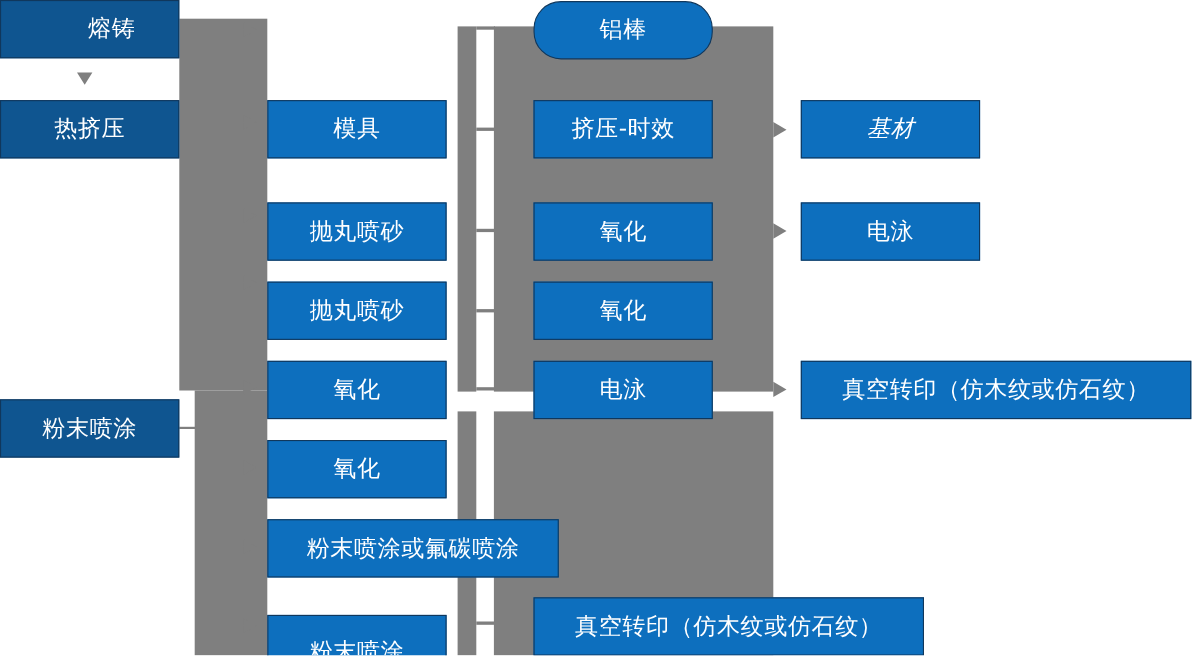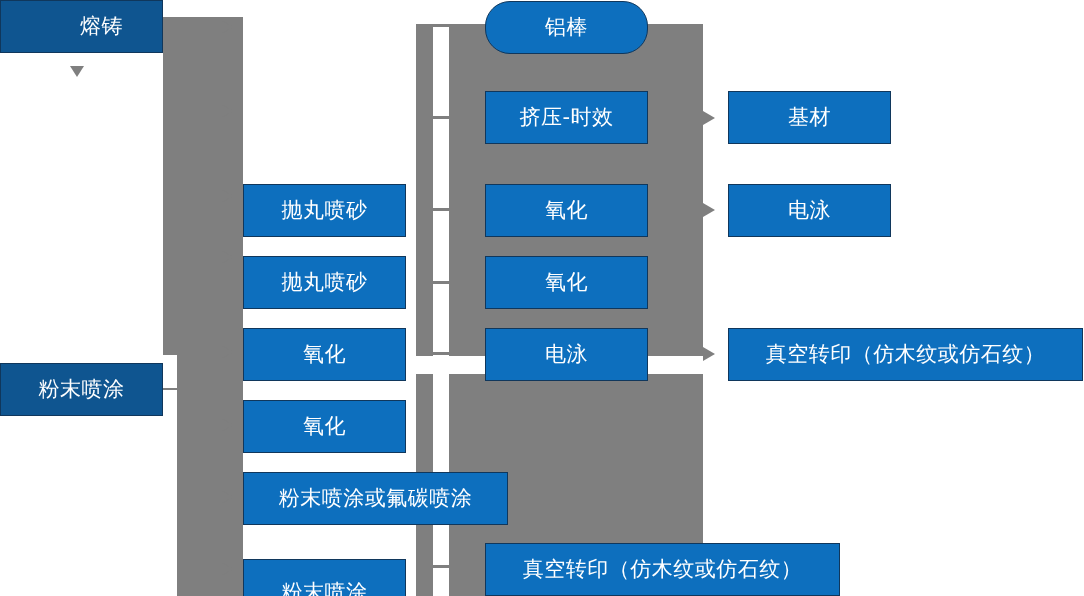--- a/index.html
+++ b/index.html
@@ -117,24 +117,26 @@
   <div class="gray" style="left:433px; top:281px; width:17px; height:3px;"></div>
   <div class="gray" style="left:433px; top:352px; width:17px; height:3px;"></div>
   <div class="gray" style="left:433px; top:565px; width:17px; height:3px;"></div>
 
   <div class="arrow-right" style="left:703px; top:111px;"></div>
   <div class="arrow-right" style="left:703px; top:203px;"></div>
   <div class="arrow-right" style="left:703px; top:347px;"></div>
 
   <div class="node dark" style="left:0px; top:0px; width:163px; height:53px;padding-left:40px;">熔铸</div>
 
+  <div class="node dark" style="left:0px; top:91px; width:163px; height:53px;">热挤压</div>
 
   <div class="node dark" style="left:0px; top:363px; width:163px; height:53px;">粉末喷涂</div>
 
 
+  <div class="node bright" style="left:243px; top:91px; width:163px; height:53px;">模具</div>
 
   <div class="node bright" style="left:243px; top:184px; width:163px; height:53px;">抛丸喷砂</div>
 
   <div class="node bright" style="left:243px; top:256px; width:163px; height:53px;">抛丸喷砂</div>
 
   <div class="node bright" style="left:243px; top:328px; width:163px; height:53px;">氧化</div>
 
   <div class="node bright" style="left:243px; top:400px; width:163px; height:53px;">氧化</div>
 
   <div class="node bright" style="left:243px; top:472px; width:265px; height:53px;">粉末喷涂或氟碳喷涂</div>
@@ -146,19 +148,19 @@
   <div class="node bright" style="left:485px; top:91px; width:163px; height:53px;">挤压-时效</div>
 
   <div class="node bright" style="left:485px; top:184px; width:163px; height:53px;">氧化</div>
 
   <div class="node bright" style="left:485px; top:256px; width:163px; height:53px;">氧化</div>
 
   <div class="node bright" style="left:485px; top:328px; width:163px; height:53px;">电泳</div>
 
   <div class="node bright" style="left:485px; top:543px; width:355px; height:53px;">真空转印（仿木纹或仿石纹）</div>
 
-  <div class="node bright" style="left:728px; top:91px; width:163px; height:53px;">基材</div>
+  <div class="node bright" style="left:728px; top:91px; width:163px; height:53px;font-style:italic;">基材</div>
 
   <div class="node bright" style="left:728px; top:184px; width:163px; height:53px;">电泳</div>
 
   <div class="node bright" style="left:728px; top:328px; width:355px; height:53px;">真空转印（仿木纹或仿石纹）</div>
 
 </div>
 
 </body></html>

